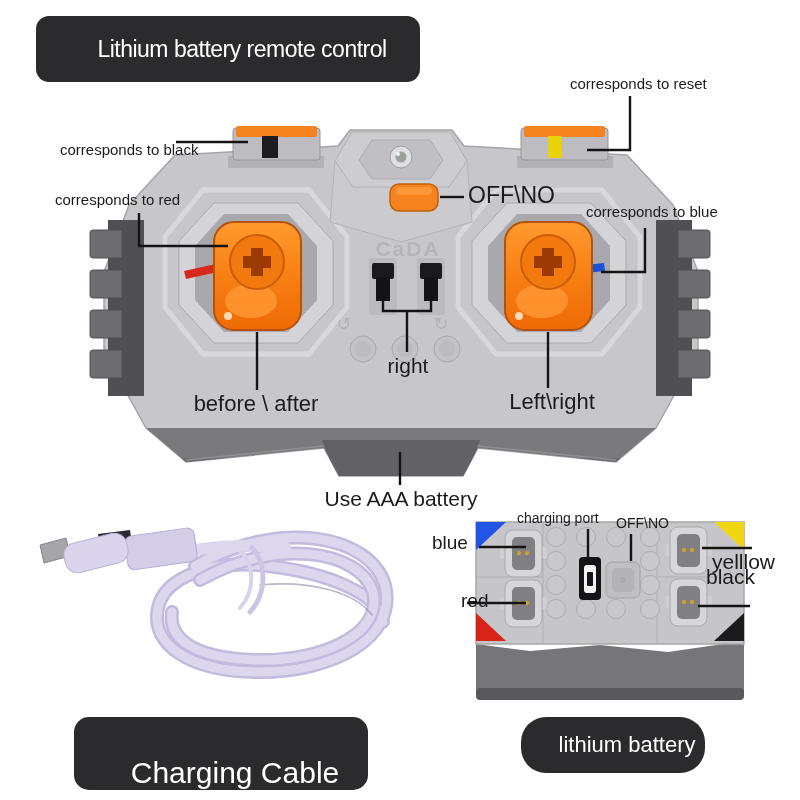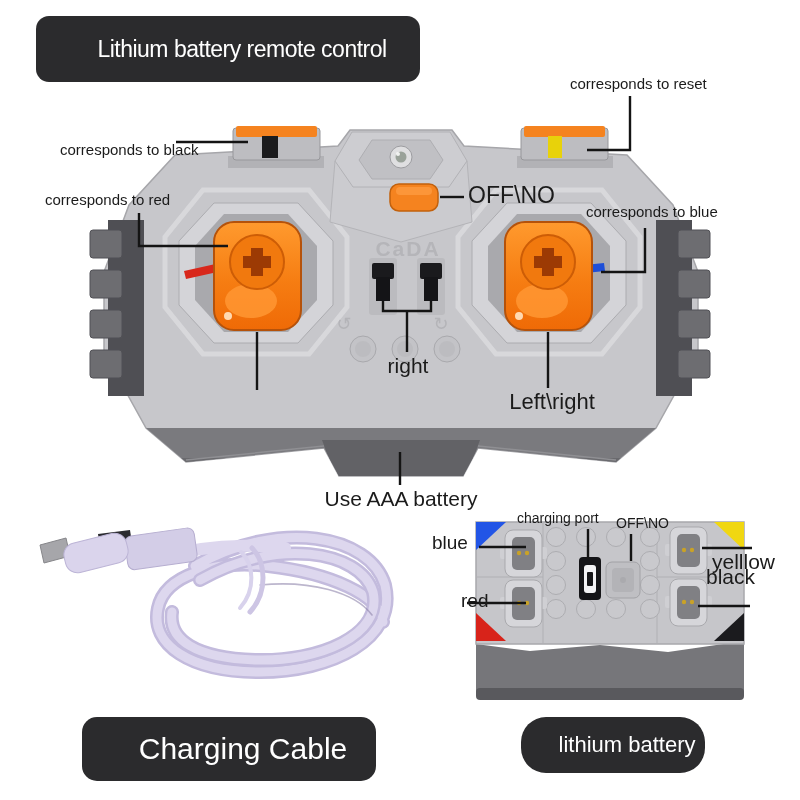--- a/index.html
+++ b/index.html
@@ -249,34 +249,35 @@
       <path d="M698,606 H750"></path>
     </g>
   </svg>
 
   <div class="caption-box" style="left:36px;top:16px;width:356px;height:66px;">
     <span class="title-text">Lithium battery remote control</span>
   </div>
 
   <div class="lbl fs15" style="left:570px;top:76px;">corresponds to reset</div>
   <div class="lbl fs15" style="left:60px;top:116px;margin-top:26px;">corresponds to black</div>
-  <div class="lbl fs15" style="left:45px;top:192px;">corresponds to red</div>
+  <div class="lbl fs15" style="left:55px;top:192px;">corresponds to red</div>
   <div class="lbl fs23" style="left:468px;top:183px;">OFF\NO</div>
   <div class="lbl fs15" style="left:586px;top:204px;">corresponds to blue</div>
   <div class="lbl fs21 ctr" style="left:408px;top:355px;">right</div>
+  <div class="lbl fs22 ctr" style="left:256px;top:392px;">before \ after</div>
   <div class="lbl fs22 ctr" style="left:552px;top:390px;">Left\right</div>
   <div class="lbl fs21 ctr" style="left:401px;top:488px;">Use AAA battery</div>
 
   <div class="lbl fs14" style="left:517px;top:511px;">charging port</div>
   <div class="lbl fs14" style="left:616px;top:516px;">OFF\NO</div>
   <div class="lbl fs19" style="left:432px;top:533px;">blue</div>
   <div class="lbl fs21" style="left:700px;top:551px;margin-left:12px;">yelllow</div>
   <div class="lbl fs21" style="left:706px;top:566px;">black</div>
   <div class="lbl fs19" style="left:437px;top:591px;margin-left:24px;">red</div>
 
-  <div class="caption-box" style="left:82px;top:717px;width:266px;height:64px;border-radius:15px;">
+  <div class="caption-box" style="left:74px;top:717px;width:266px;height:73px;border-radius:15px;align-items:flex-end;">
     <span class="cable-text">Charging Cable</span>
   </div>
   <div class="caption-box" style="left:521px;top:717px;width:156px;height:56px;border-radius:25px;">
     <span class="batt-text">lithium battery</span>
   </div>
 
 </div>
 
 </body></html>

